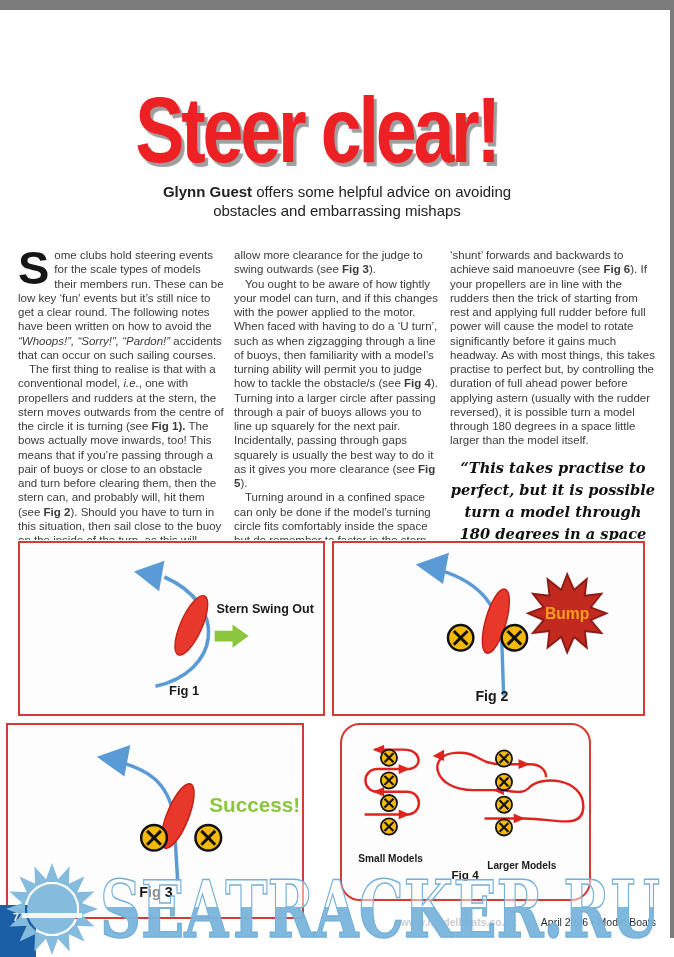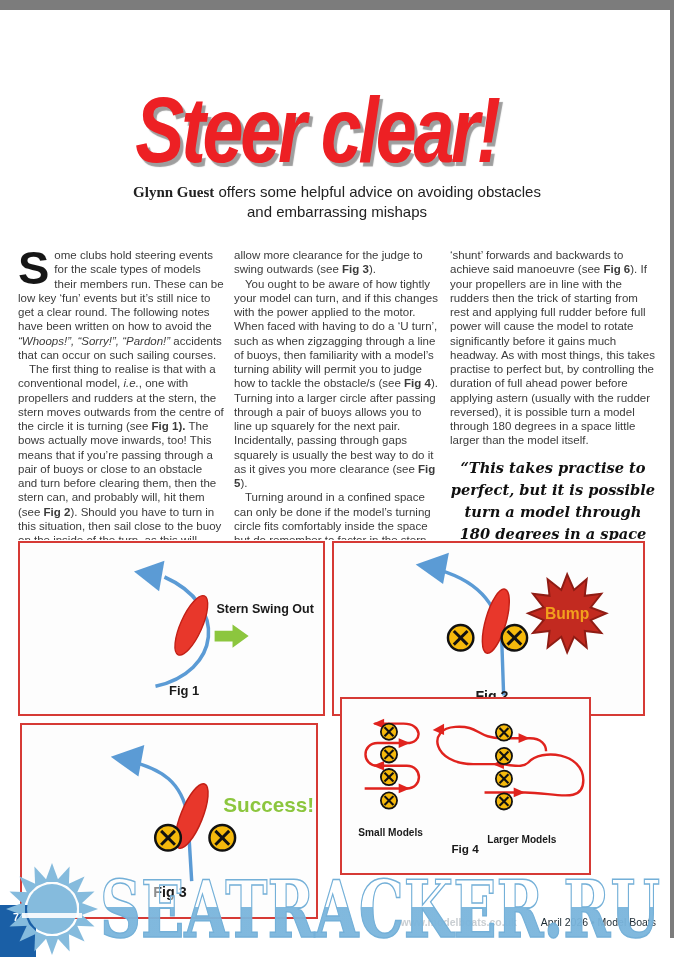--- a/index.html
+++ b/index.html
@@ -4,44 +4,44 @@
 <style>
   html,body{margin:0;padding:0;background:#8a8a8a;}
   .screen{position:relative;width:674px;height:957px;background:#ffffff;overflow:hidden;
           font-family:"Liberation Sans",sans-serif;}
   .chrome-top{position:absolute;left:0;top:0;width:674px;height:10px;background:#7c7c7c;}
   .chrome-right{position:absolute;left:670px;top:0;width:4px;height:938px;background:#7c7c7c;}
 
   .badge{position:absolute;left:0;top:10px;width:148px;height:52px;background:#e8232a;
          color:#fff;font-size:17px;display:flex;align-items:center;padding-left:26px;box-sizing:border-box;}
 
-  .title-wrap{position:absolute;left:0;top:84px;width:634px;text-align:center;font-style:italic;}
+  .title-wrap{position:absolute;left:0;top:84px;width:634px;text-align:center;}
   .title{display:inline-block;font-size:92px;font-weight:800;letter-spacing:-4px;color:#ed2024;
          transform:scaleX(0.80);transform-origin:center;white-space:nowrap;
          text-shadow:4px 4px 1px rgba(125,125,125,0.75);line-height:1;}
 
   .byline{position:absolute;left:132px;top:182px;width:410px;text-align:center;
           font-size:15px;line-height:19px;color:#222;}
-  .byline b{font-weight:bold;font-family:Liberation Serif, serif;}
+  .byline b{font-weight:bold;}
 
   .columns{position:absolute;left:18px;top:248px;width:640px;height:292px;display:flex;gap:10px;overflow:hidden;}
   .col{width:206px;font-size:11.5px;line-height:14.25px;color:#3b3b3b;}
   .para{margin:0;}
   .para.indent{text-indent:11px;}
   .dropcap{float:left;font-size:47px;line-height:37px;font-weight:800;color:#161616;padding:1px 5px 0 0;}
 
   .pull-quote{margin-top:9px;font-family:"DejaVu Serif",serif;font-style:italic;font-weight:bold;
               font-size:14.6px;line-height:22px;text-align:center;color:#101010;}
 
   .fig{position:absolute;border:2px solid #d63a35;background:#fdfdfd;box-sizing:border-box;}
   .fig svg{display:block;width:100%;height:100%;}
   #fig1{left:18px;top:541px;width:307px;height:175px;padding-left:28px;}
   #fig2{left:332px;top:541px;width:313px;height:175px;}
-  #fig3{left:20px;top:723px;width:298px;height:196px;}
-  #fig4{left:340px;top:697px;width:251px;height:178px;}
+  #fig3{left:6px;top:723px;width:298px;height:196px;}
+  #fig4{left:340px;top:723px;width:251px;height:178px;border-radius:20px;}
 
   .pageno-box{position:absolute;left:0;top:905px;width:36px;height:52px;background:#1a5fa6;}
   .pageno{position:absolute;left:13px;top:911px;color:#fff;font-size:11px;font-weight:bold;}
   .footer-right{position:absolute;right:18px;top:916px;font-size:10.5px;white-space:nowrap;}
   .footer-url{color:#c9ced2;font-weight:bold;}
   .footer-issue{color:#1c2a33;font-weight:normal;margin-left:24px;}
 
   .watermark{position:absolute;left:0;top:845px;width:674px;height:112px;pointer-events:none;z-index:50;}
 </style>
 </head>

